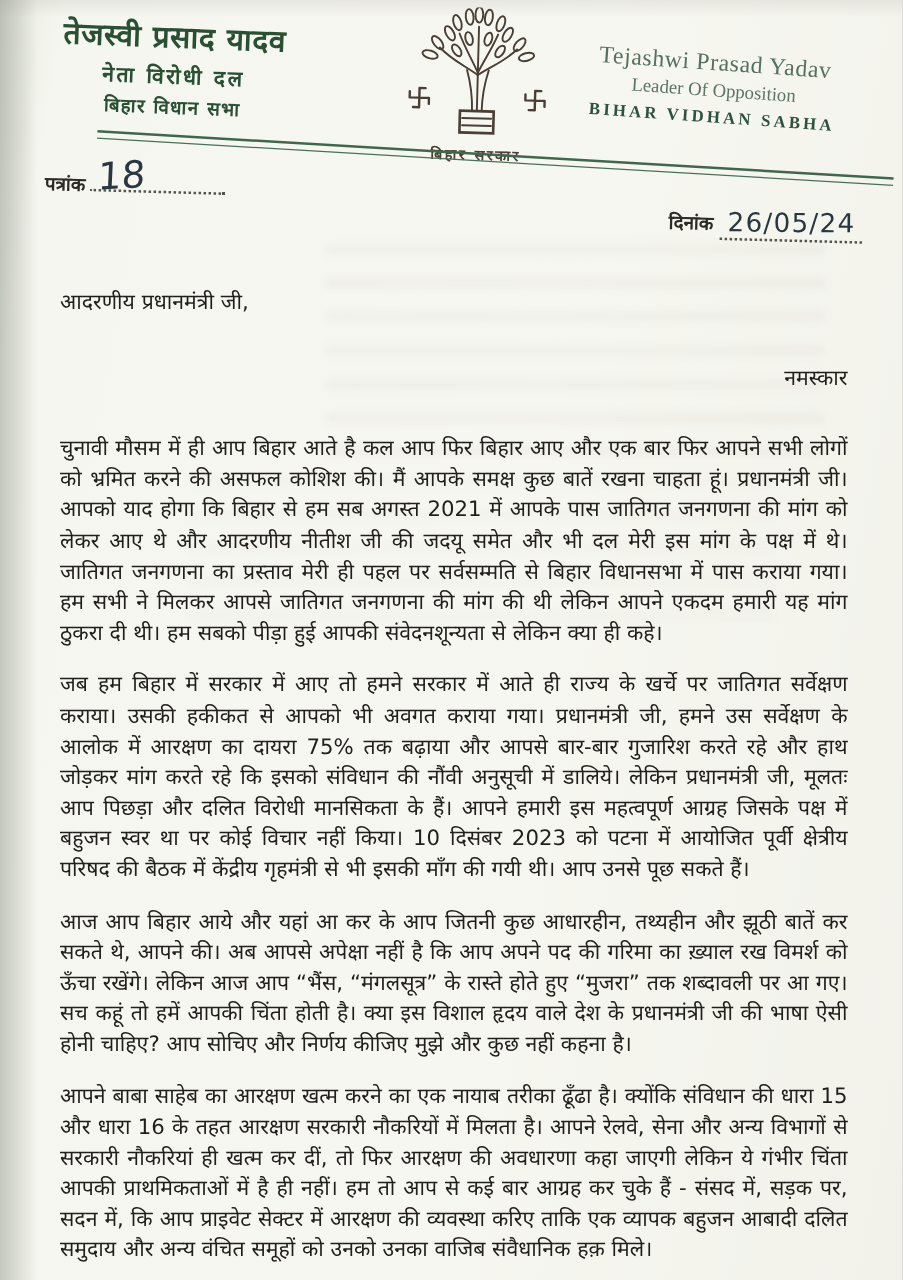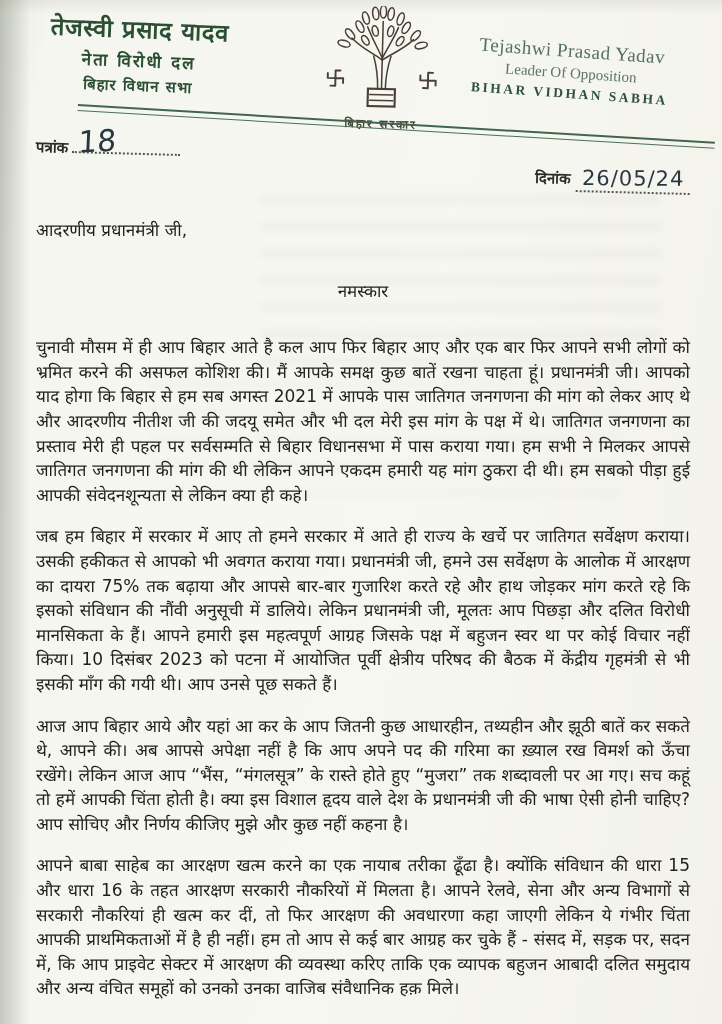--- a/index.html
+++ b/index.html
@@ -93,23 +93,23 @@
     font-size:21px; font-weight:500; letter-spacing:1px;
     display:inline-block; transform: rotate(-1deg);
   }
 
   
   .letter-body {
     position:absolute; left:36px; top:218px; width:654px;
     font-size:17px; line-height:24.6px; text-align:justify;
     color:#201f1b; font-weight:500;
   }
-  .letter-body p { margin:0; }
+  .letter-body p { margin:12px; }
   .salutation { margin-bottom:36px !important; text-align:left !important; }
-  .greeting   { margin-bottom:32px !important; text-align:center; }
+  .greeting   { margin-bottom:32px !important; text-align:right; }
   .para { margin-bottom:17px !important; }
 </style>
 </head>
 <body>
 
 <div class="page">
 
   <div class="edge-shade"></div>
   <div class="top-shade"></div>
   <div class="bleed b1"></div>

